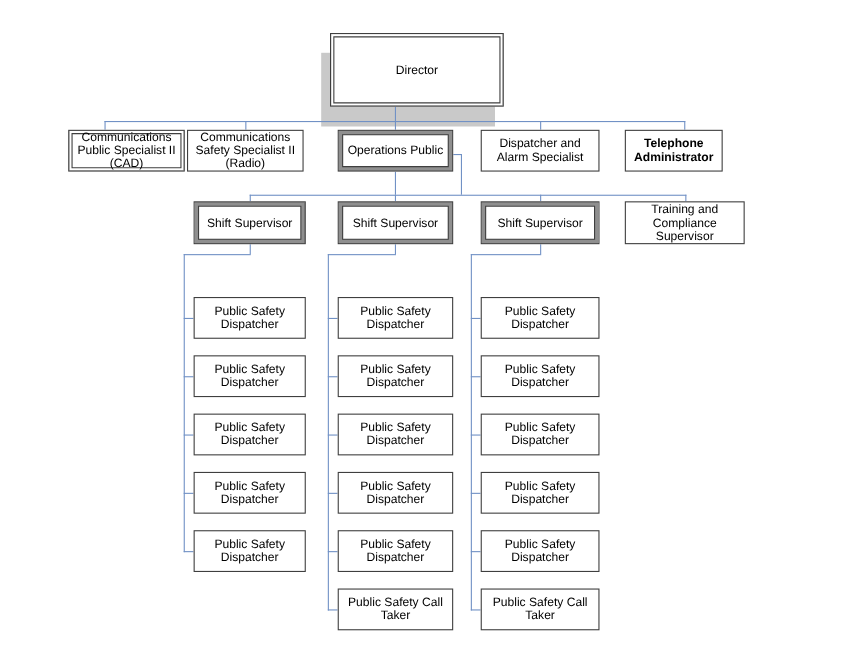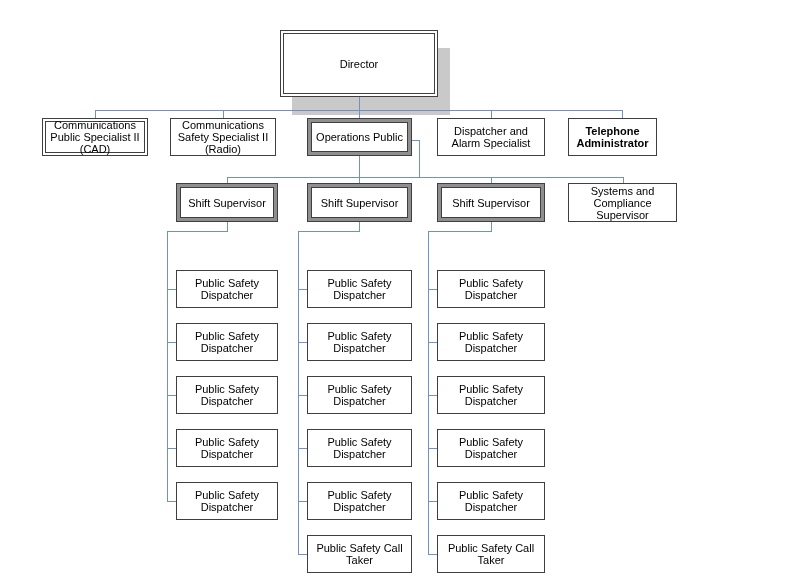--- a/index.html
+++ b/index.html
@@ -13,20 +13,21 @@
     position:absolute; background:#fff; box-sizing:border-box;
     display:flex; align-items:center; justify-content:center;
     text-align:center; font-size:11px; line-height:12px; z-index:2;
     padding:1px 2px;
   }
   .b-single { border:1px solid var(--border,#4a4a4a); }
   .b-double {
     border:1px solid var(--border,#3a3a3a);
     box-shadow: inset 0 0 0 2px #ffffff, inset 0 0 0 3px var(--border,#3a3a3a);
     padding:4px;
+    margin-left:20px;
   }
   .b-gray {
     border:1px solid var(--border,#3a3a3a);
     box-shadow: inset 0 0 0 3px var(--grayring,#8f8f8f), inset 0 0 0 4px var(--border,#3a3a3a);
     padding:5px;
   }
   .line { position:absolute; background:var(--connector,#7191c5); z-index:1; }
   .shadow-rect { position:absolute; background:var(--shadow,#c9c9c9); z-index:0; }
 </style>
 </head>
@@ -85,21 +86,21 @@
 
   <div class="node b-double" style="left:42px; top:118px; width:106px; height:38px;">Communications Public Specialist II (CAD)</div>
   <div class="node b-single" style="left:170px; top:118px; width:106px; height:38px;">Communications Safety Specialist II (Radio)</div>
   <div class="node b-gray" style="left:307px; top:118px; width:105px; height:38px;">Operations Public</div>
   <div class="node b-single" style="left:437px; top:118px; width:108px; height:38px;">Dispatcher and Alarm Specialist</div>
   <div class="node b-single" style="left:568px; top:118px; width:89px; height:38px;font-weight:bold;">Telephone Administrator</div>
 
   <div class="node b-gray" style="left:176px; top:183px; width:102px; height:39px;">Shift Supervisor</div>
   <div class="node b-gray" style="left:307px; top:183px; width:105px; height:39px;">Shift Supervisor</div>
   <div class="node b-gray" style="left:437px; top:183px; width:108px; height:39px;">Shift Supervisor</div>
-  <div class="node b-single" style="left:568px; top:183px; width:109px; height:39px;">Systems and Compliance Supervisor</div>
+  <div class="node b-single" style="left:568px; top:183px; width:109px; height:39px;">Training and Compliance Supervisor</div>
 
   <div class="node b-single" style="left:176px; top:270px; width:102px; height:38px;">Public Safety Dispatcher</div>
   <div class="node b-single" style="left:176px; top:323px; width:102px; height:38px;">Public Safety Dispatcher</div>
   <div class="node b-single" style="left:176px; top:376px; width:102px; height:38px;">Public Safety Dispatcher</div>
   <div class="node b-single" style="left:176px; top:429px; width:102px; height:38px;">Public Safety Dispatcher</div>
   <div class="node b-single" style="left:176px; top:482px; width:102px; height:38px;">Public Safety Dispatcher</div>
 
   <div class="node b-single" style="left:307px; top:270px; width:105px; height:38px;">Public Safety Dispatcher</div>
   <div class="node b-single" style="left:307px; top:323px; width:105px; height:38px;">Public Safety Dispatcher</div>
   <div class="node b-single" style="left:307px; top:376px; width:105px; height:38px;">Public Safety Dispatcher</div>

